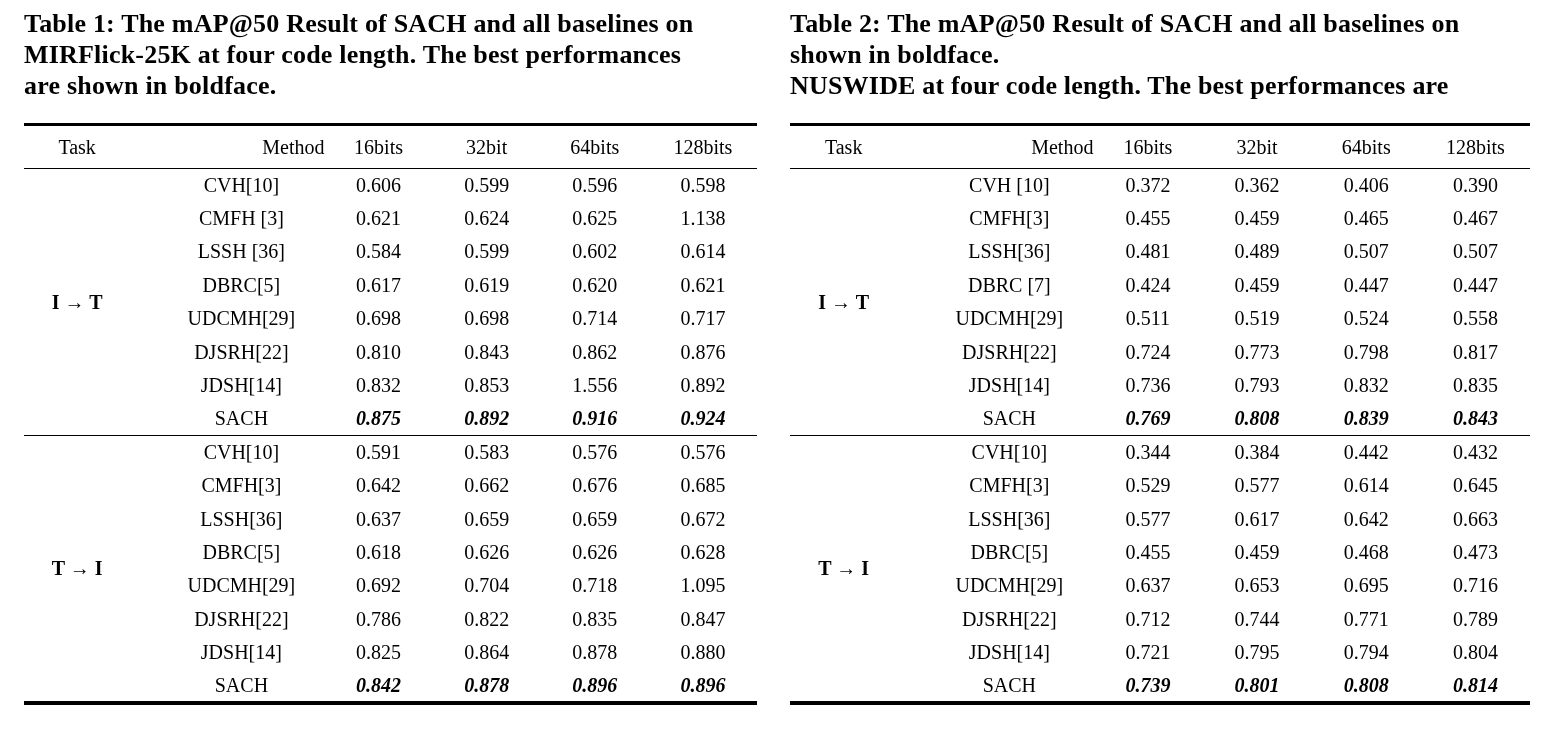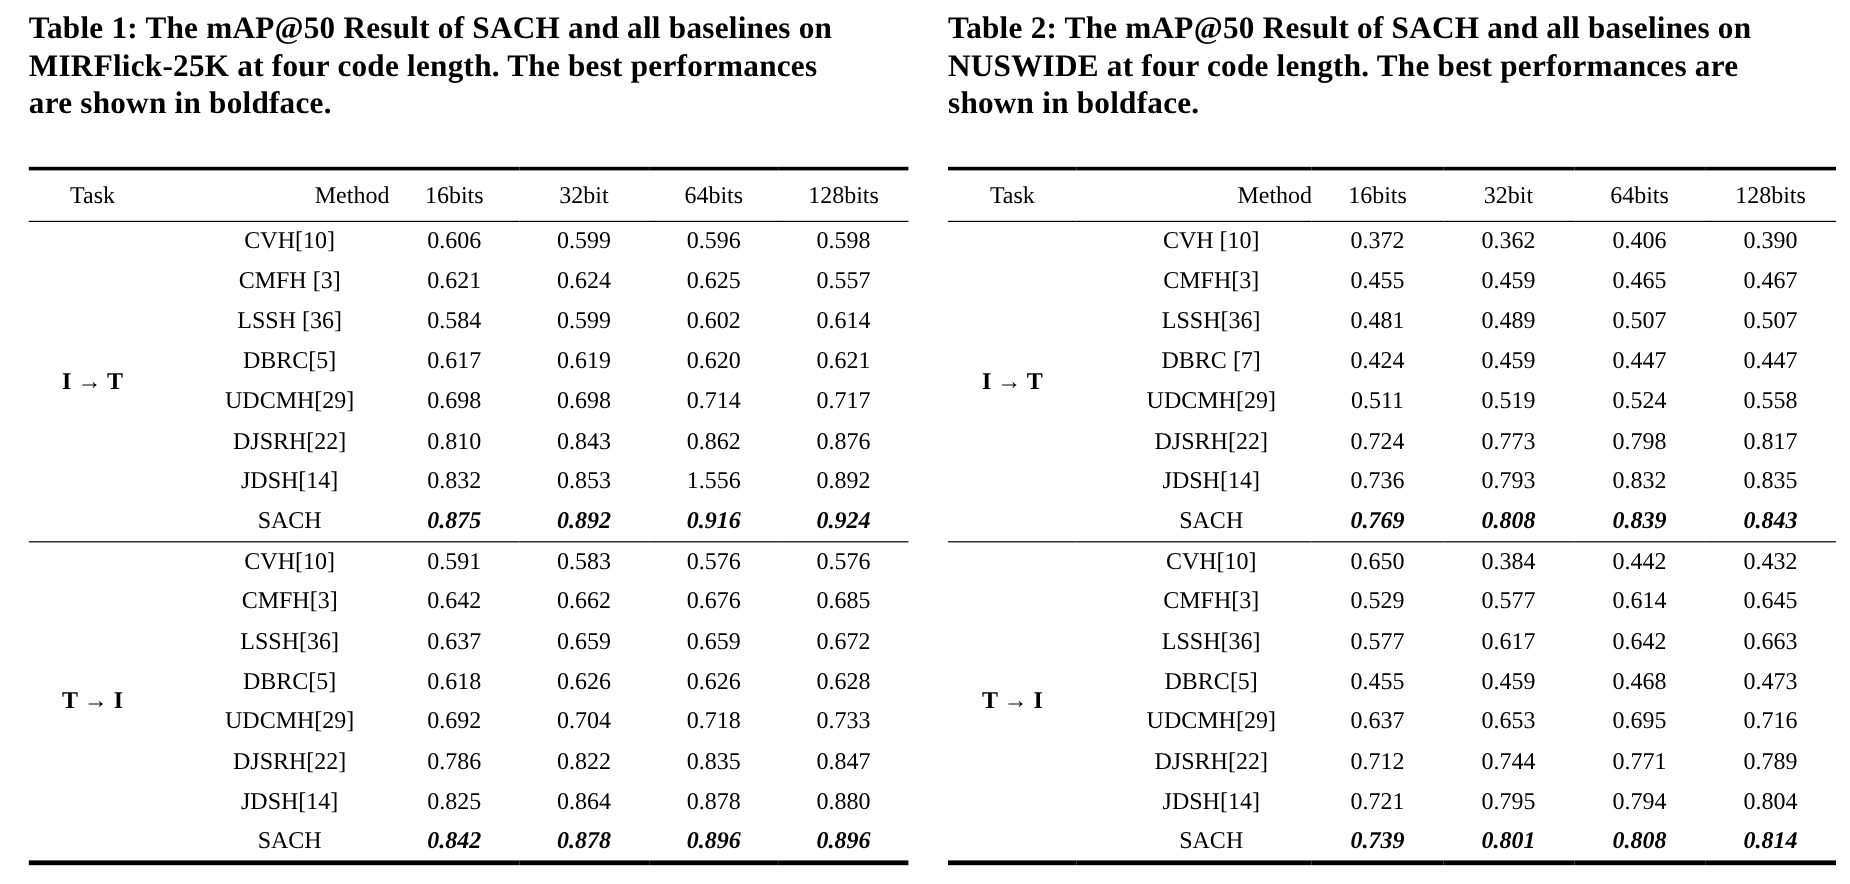--- a/index.html
+++ b/index.html
@@ -21,21 +21,21 @@
   .caption {
     font-weight: 700;
     font-size: 26px;
     line-height: 31px;
     letter-spacing: 0.2px;
     min-height: 95px;
   }
   table {
     width: 100%;
     border-collapse: collapse;
-    margin-top: 36px;
+    margin-top: 20px;
     border-top: 3px solid #000;
     border-bottom: 4px solid #000;
     font-size: 20px;
     table-layout: fixed;
   }
   col.c-task   { width: 14.5%; }
   col.c-method { width: 26.5%; }
   col.c-num    { width: 14.75%; }
   thead th {
     font-weight: 400;
@@ -93,21 +93,21 @@
             <td class="value-cell">0.606</td>
             <td class="value-cell">0.599</td>
             <td class="value-cell">0.596</td>
             <td class="value-cell">0.598</td>
           </tr>
           <tr>
             <td class="method-cell">CMFH [3]</td>
             <td class="value-cell">0.621</td>
             <td class="value-cell">0.624</td>
             <td class="value-cell">0.625</td>
-            <td class="value-cell">0.557</td>
+            <td class="value-cell">1.138</td>
           </tr>
           <tr>
             <td class="method-cell">LSSH [36]</td>
             <td class="value-cell">0.584</td>
             <td class="value-cell">0.599</td>
             <td class="value-cell">0.602</td>
             <td class="value-cell">0.614</td>
           </tr>
           <tr>
             <td class="method-cell">DBRC[5]</td>
@@ -171,21 +171,21 @@
             <td class="value-cell">0.618</td>
             <td class="value-cell">0.626</td>
             <td class="value-cell">0.626</td>
             <td class="value-cell">0.628</td>
           </tr>
           <tr>
             <td class="method-cell">UDCMH[29]</td>
             <td class="value-cell">0.692</td>
             <td class="value-cell">0.704</td>
             <td class="value-cell">0.718</td>
-            <td class="value-cell">0.733</td>
+            <td class="value-cell">1.095</td>
           </tr>
           <tr>
             <td class="method-cell">DJSRH[22]</td>
             <td class="value-cell">0.786</td>
             <td class="value-cell">0.822</td>
             <td class="value-cell">0.835</td>
             <td class="value-cell">0.847</td>
           </tr>
           <tr>
             <td class="method-cell">JDSH[14]</td>
@@ -201,22 +201,22 @@
             <td class="value-cell bold">0.896</td>
             <td class="value-cell bold">0.896</td>
           </tr>
         </tbody>
     </table>
   </div>
 
   <div class="panel panel-right">
     <div class="caption">
         <div>Table 2: The mAP@50 Result of SACH and all baselines on</div>
+        <div>shown in boldface.</div>
         <div>NUSWIDE at four code length. The best performances are</div>
-        <div>shown in boldface.</div>
       </div>
     <table>
       <colgroup>
         <col class="c-task">
           <col class="c-method">
         <col class="c-num">
           <col class="c-num">
           <col class="c-num">
           <col class="c-num">
       </colgroup>
@@ -284,21 +284,21 @@
           <tr>
             <td class="method-cell">SACH</td>
             <td class="value-cell bold">0.769</td>
             <td class="value-cell bold">0.808</td>
             <td class="value-cell bold">0.839</td>
             <td class="value-cell bold">0.843</td>
           </tr>
           <tr class="section-start">
             <td class="task-cell" rowspan="8">T → I</td>
             <td class="method-cell">CVH[10]</td>
-            <td class="value-cell">0.650</td>
+            <td class="value-cell">0.344</td>
             <td class="value-cell">0.384</td>
             <td class="value-cell">0.442</td>
             <td class="value-cell">0.432</td>
           </tr>
           <tr>
             <td class="method-cell">CMFH[3]</td>
             <td class="value-cell">0.529</td>
             <td class="value-cell">0.577</td>
             <td class="value-cell">0.614</td>
             <td class="value-cell">0.645</td>

